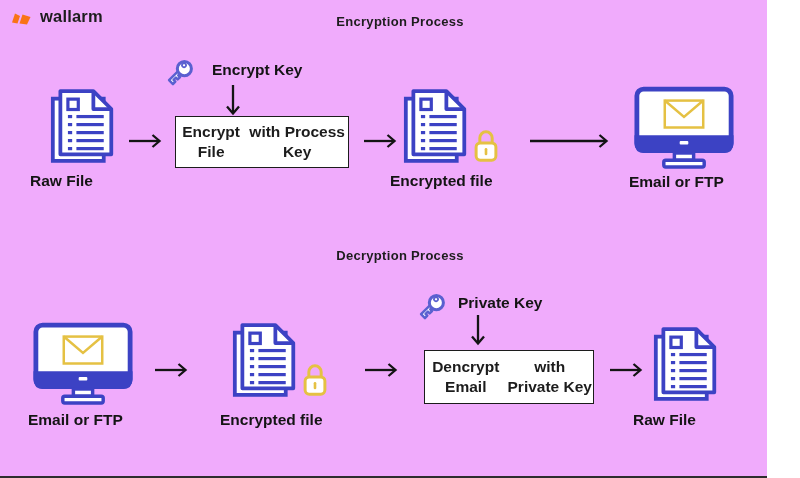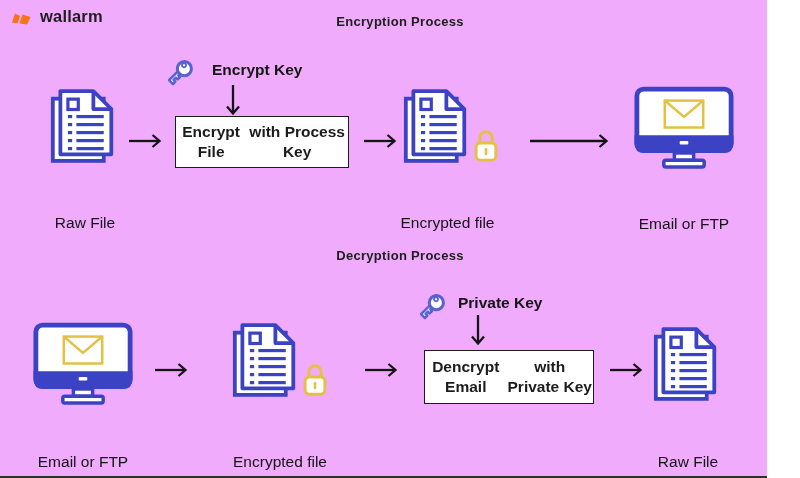--- a/index.html
+++ b/index.html
@@ -3,21 +3,21 @@
 <meta charset="utf-8">
 <style>
   html,body{margin:0;padding:0;background:#fff;}
   .canvas{position:relative;width:767px;height:478px;background:#f0abfc;overflow:hidden;
           font-family:"Liberation Sans",sans-serif;color:#161616;}
   .abs{position:absolute;}
   .logo{display:flex;align-items:center;gap:7px;left:10px;top:7px;}
   .logo-text{font-size:16.5px;font-weight:600;color:#1d1d1d;letter-spacing:.2px;}
   .section-title{left:0;width:800px;text-align:center;font-size:13px;font-weight:bold;
                  color:#1d1d1d;letter-spacing:.3px;}
-  .node-label{font-size:15.5px;font-weight:normal;color:#141414;text-align:center;margin-top:42px;}
+  .node-label{font-size:15.5px;font-weight:bold;color:#141414;}
   .key-label{font-size:15.5px;font-weight:bold;color:#141414;}
   .process-box{border:1.6px solid #1c1c1c;background:#fff;display:flex;flex-direction:row;
                align-items:center;justify-content:center;font-size:15.5px;font-weight:bold;
                color:#1c1c1c;line-height:1.3;text-align:center;}
   .bottom-rule{left:0;top:476px;width:800px;height:2px;background:#2e2e2e;}
   svg{display:block;}
 </style>
 </head>
 <body>
 

